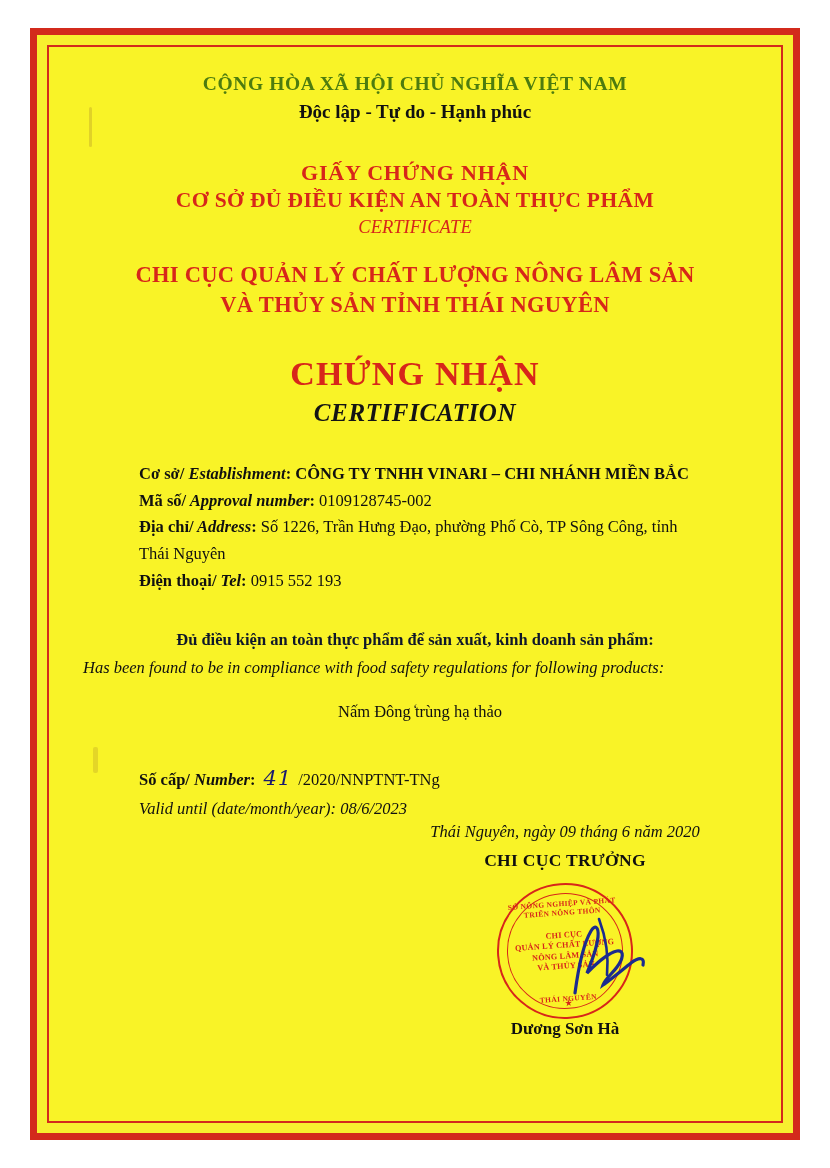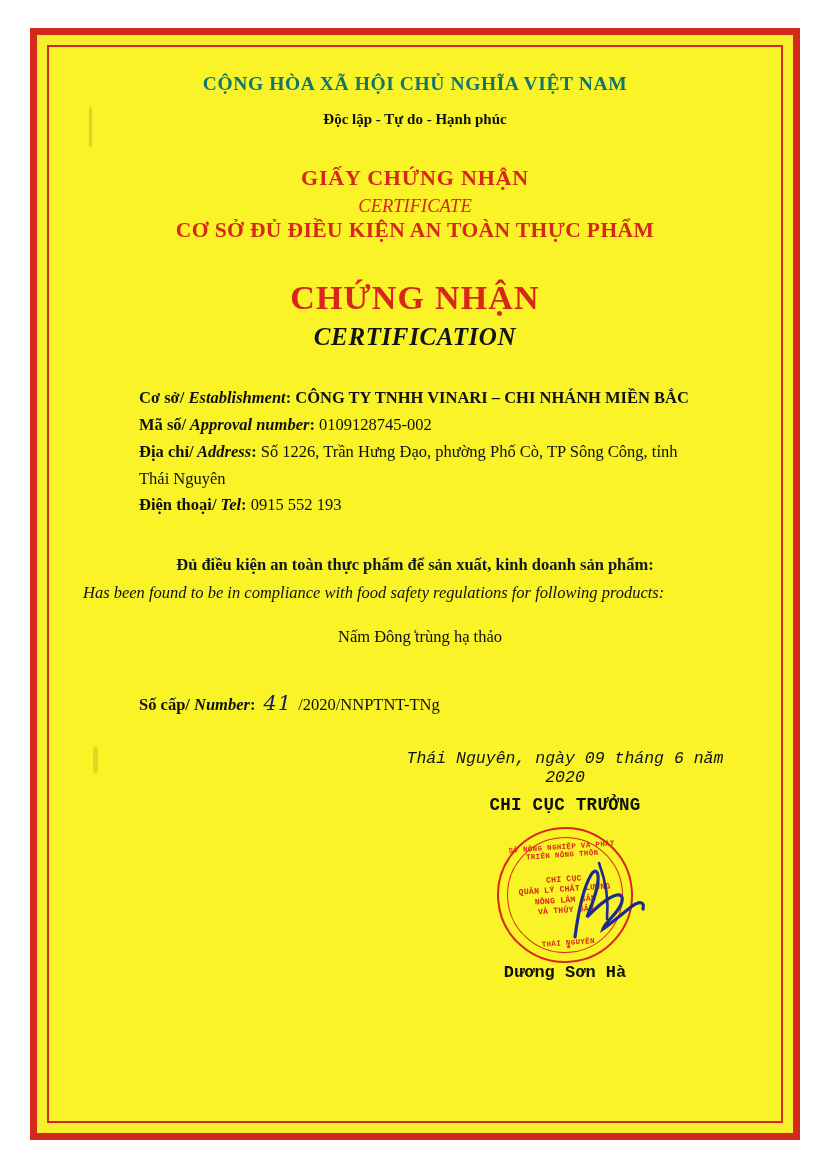--- a/index.html
+++ b/index.html
@@ -50,28 +50,28 @@
     padding: 18px 34px 10px 34px;
     box-sizing: border-box;
   }
 
   .ctr { text-align: center; }
 
   .nation-line1 {
     font-size: 19.5px;
     font-weight: bold;
     letter-spacing: 0.6px;
-    color: #0f766e;
+    color: #4d7c0f;
     margin-top: 8px;
   }
   .nation-line2 {
-    font-size: 15px;
+    font-size: 19px;
     font-weight: bold;
     color: #111111;
-    margin-top: 16px;
+    margin-top: 6px;
   }
 
   .title-block { margin-top: 36px; }
   .t-red-1 {
     color: #d7261a;
     font-weight: bold;
     font-size: 22px;
     letter-spacing: 0.8px;
     line-height: 1.25;
     text-align: center;
@@ -173,24 +173,22 @@
     font-family: "DejaVu Serif", serif;
     font-size: 21px;
     font-style: italic;
     color: #1a1a6e;
     padding: 0 6px 0 8px;
     letter-spacing: 1px;
   }
   .valid-it { font-style: italic; }
 
   .sign-block {
-    margin-top: 28px;
     text-align: center;
     padding-left: 300px;
-    font-family: Liberation Mono, monospace;
   }
   .sign-place {
     font-style: italic;
     font-size: 16.5px;
     color: #101010;
   }
   .sign-role {
     font-weight: bold;
     font-size: 17.5px;
     color: #101010;
@@ -292,24 +290,28 @@
       <div class="edge-smudge"></div>
       <div class="edge-smudge2"></div>
 
       <div class="content">
 
         <div class="ctr nation-line1">CỘNG HÒA XÃ HỘI CHỦ NGHĨA VIỆT NAM</div>
         <div class="ctr nation-line2">Độc lập - Tự do - Hạnh phúc</div>
 
         <div class="title-block">
           <div class="ctr t-red-1">GIẤY CHỨNG NHẬN</div>
+          <div class="ctr t-red-2">CƠ SỞ ĐỦ ĐIỀU KIỆN AN TOÀN THỰC PHẨM</div>
           <div class="ctr t-red-it-1">CERTIFICATE</div>
-          <div class="ctr t-red-2">CƠ SỞ ĐỦ ĐIỀU KIỆN AN TOÀN THỰC PHẨM</div>
-        </div>
-
+        </div>
+
+        <div class="org-block">
+          <div class="ctr org-line">CHI CỤC QUẢN LÝ CHẤT LƯỢNG NÔNG LÂM SẢN</div>
+          <div class="ctr org-line">VÀ THỦY SẢN TỈNH THÁI NGUYÊN</div>
+        </div>
 
         <div class="cn-block">
           <div class="ctr cn-main">CHỨNG NHẬN</div>
           <div class="ctr cn-sub">CERTIFICATION</div>
         </div>
 
         <div class="fields">
           <div>
             <span class="fld-label">Cơ sở/</span><span class="fld-label fld-label-it"> Establishment</span><span class="fld-label">:</span>
             <span class="fld-val">CÔNG TY TNHH VINARI – CHI NHÁNH MIỀN BẮC</span>
@@ -337,20 +339,21 @@
           <div style="position:relative;">
             <span class="tick">‘</span>
             <div class="prod-item">Nấm Đông trùng hạ thảo</div>
           </div>
         </div>
 
         <div class="number-block">
           <div>
             <span class="fld-label">Số cấp/</span><span class="fld-label fld-label-it"> Number</span><span class="fld-label">:</span><span class="handwritten-num">41</span><span>/2020/NNPTNT-TNg</span>
           </div>
+          <div class="valid-it">Valid until (date/month/year): 08/6/2023</div>
         </div>
 
         <div class="sign-block">
           <div class="sign-place">Thái Nguyên, ngày  09  tháng 6 năm 2020</div>
           <div class="sign-role">CHI CỤC TRƯỞNG</div>
 
           <div class="stamp-area">
             <div class="stamp">
               <div class="stamp-inner"></div>
               <div class="stamp-arc top">SỞ NÔNG NGHIỆP VÀ PHÁT TRIỂN NÔNG THÔN</div>

